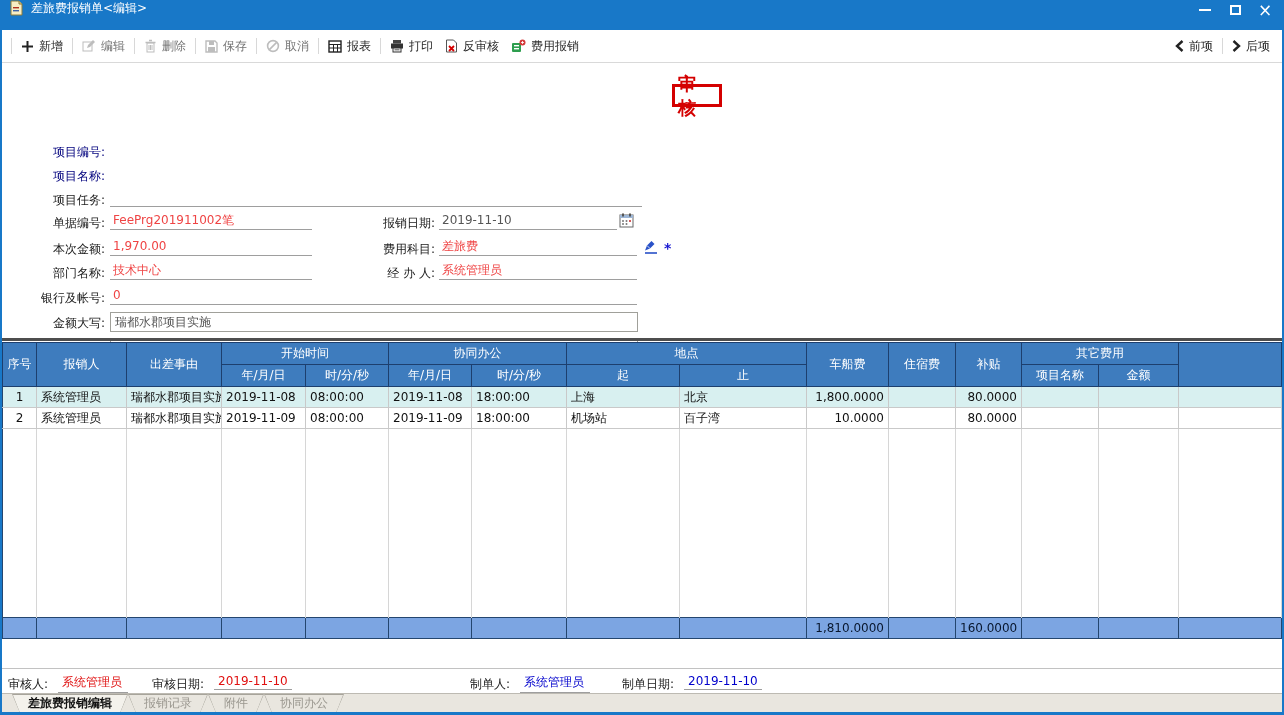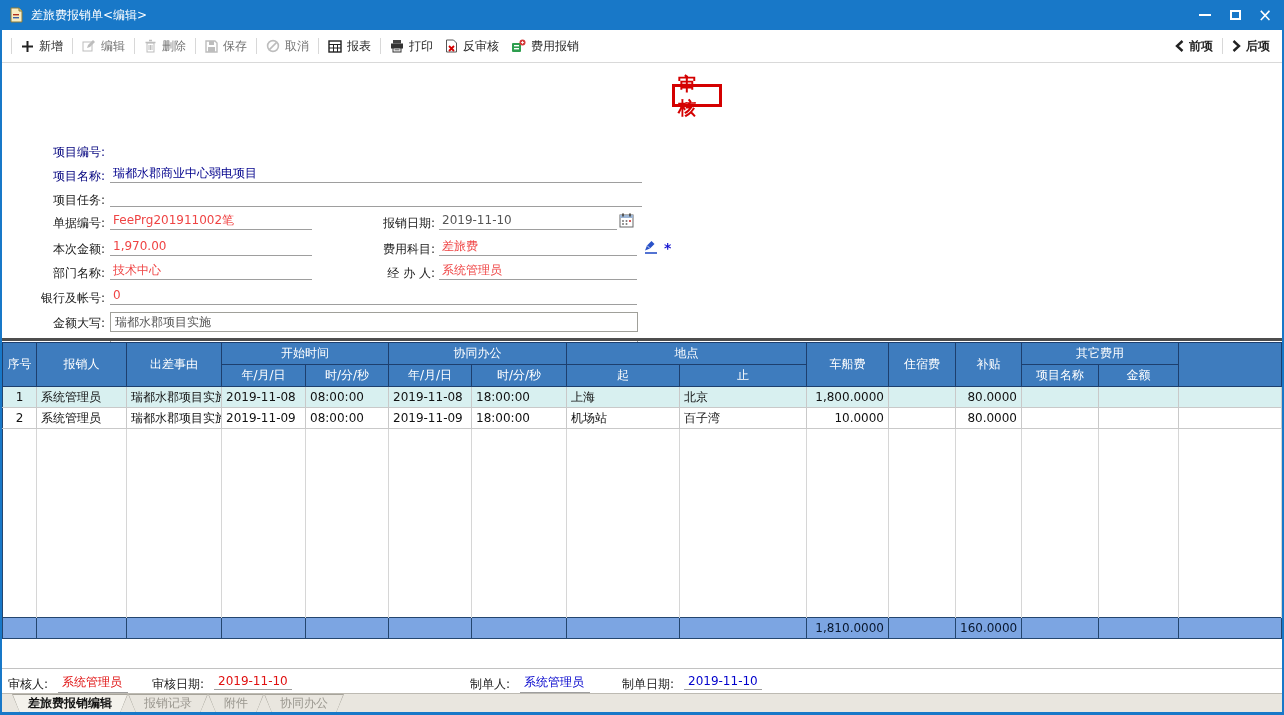--- a/index.html
+++ b/index.html
@@ -4,35 +4,35 @@
 <style>
   html,body{margin:0;padding:0;background:#d4d0c8;}
   *{box-sizing:border-box;font-family:"DejaVu Sans","Liberation Sans",sans-serif;}
   .window{position:relative;width:1284px;height:715px;background:#fff;overflow:hidden;}
   .edge{position:absolute;background:#1878c8;z-index:50;}
   .edge-l{left:0;top:0;bottom:0;width:2px;}
   .edge-r{right:0;top:0;bottom:0;width:2px;}
   .edge-b{left:0;right:0;bottom:0;height:3px;}
 
   
-  .titlebar{position:absolute;left:0;top:0;width:1284px;height:30px;background:#1878c8;display:flex;align-items:center;padding:0 8px;z-index:40;}
+  .titlebar{position:absolute;left:0;top:0;width:1284px;height:30px;background:#1878c8;display:flex;align-items:flex-start;padding:0 8px;z-index:40;}
   .titlebar .title{color:#fff;font-size:12px;margin-left:7px;}
   .winbtns{margin-left:auto;display:flex;align-items:center;gap:8px;}
   .winbtn{width:22px;height:20px;display:flex;align-items:center;justify-content:center;cursor:default;}
   .min-glyph{width:12px;height:2px;background:#fff;}
   .max-glyph{width:11px;height:10px;border:2px solid #fff;}
   .close-glyph{color:#fff;font-size:17px;line-height:17px;}
 
   
   .toolbar{position:absolute;left:2px;top:30px;width:1280px;height:33px;background:#fff;border-bottom:1px solid #d9d9d9;display:flex;align-items:center;padding:0 6px;z-index:30;}
   .tb{display:flex;align-items:center;gap:5px;background:none;border:0;font-size:12px;color:#2b2b2b;padding:3px 6px;cursor:default;}
   .tb.disabled{color:#737373;}
   .sep{width:1px;height:16px;background:#d8d8d8;margin:0 3px;}
   .tbnav{margin-left:auto;display:flex;align-items:center;}
-  .tbnav .tb{font-weight:bold;color:#222;}
+  .tbnav .tb{font-weight:normal;color:#222;}
 
   
   .formpane{position:absolute;left:2px;top:63px;width:1280px;height:275px;background:#fff;}
   .flabel{position:absolute;width:100px;text-align:right;font-size:12px;color:#1a1a1a;}
   .flabel.navy{color:#00007d;}
   .fval{position:absolute;height:18px;border-bottom:1px solid #9e9e9e;font-size:12px;color:#ef4444;padding-left:3px;line-height:17px;white-space:nowrap;overflow:hidden;}
   .fval.navy{color:#00008c;}
   .fbox{position:absolute;border:1px solid #a0a09a;font-size:12px;color:#555;padding:1px 4px;line-height:17px;background:#fff;}
   .stamp{position:absolute;left:672px;top:84px;width:50px;height:23px;border:3px solid #d40000;color:#d40000;font-weight:bold;font-size:18px;display:flex;align-items:center;justify-content:center;letter-spacing:3px;padding-left:3px;}
   .req{position:absolute;color:#1414d2;font-size:14px;font-weight:bold;}
@@ -214,21 +214,20 @@
           </span>
         <span>后项</span>
       </button>
     </span>
   </div>
 
   <div class="formpane">
     <span class="flabel navy" style="left:3px;top:81px;">项目编号:</span>
 
     <span class="flabel navy" style="left:3px;top:105px;">项目名称:</span>
-    <div class="fval navy" style="left:108px;top:102px;width:532px;"><span>瑞都水郡商业中心弱电项目</span></div>
 
     <span class="flabel" style="left:3px;top:129px;">项目任务:</span>
     <div class="fval" style="left:108px;top:126px;width:532px;"><span></span></div>
 
     <span class="flabel" style="left:3px;top:152px;">单据编号:</span>
     <div class="fval" style="left:108px;top:149px;width:202px;"><span>FeePrg201911002笔</span></div>
     <span class="flabel" style="left:333px;top:152px;">报销日期:</span>
     <div class="fval" style="left:437px;top:149px;width:178px;color:#555;"><span>2019-11-10</span></div>
     <span style="position:absolute;left:617px;top:150px;">
       <svg width="15" height="15" viewBox="0 0 15 15">

